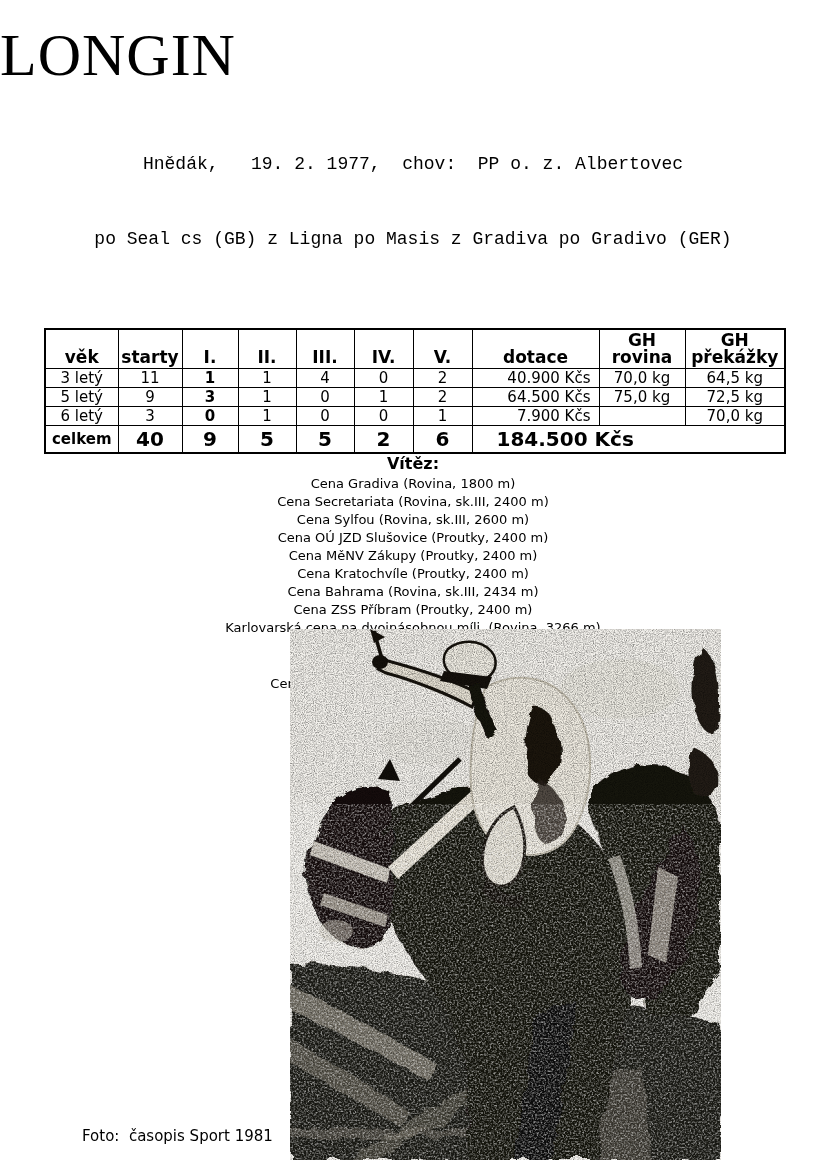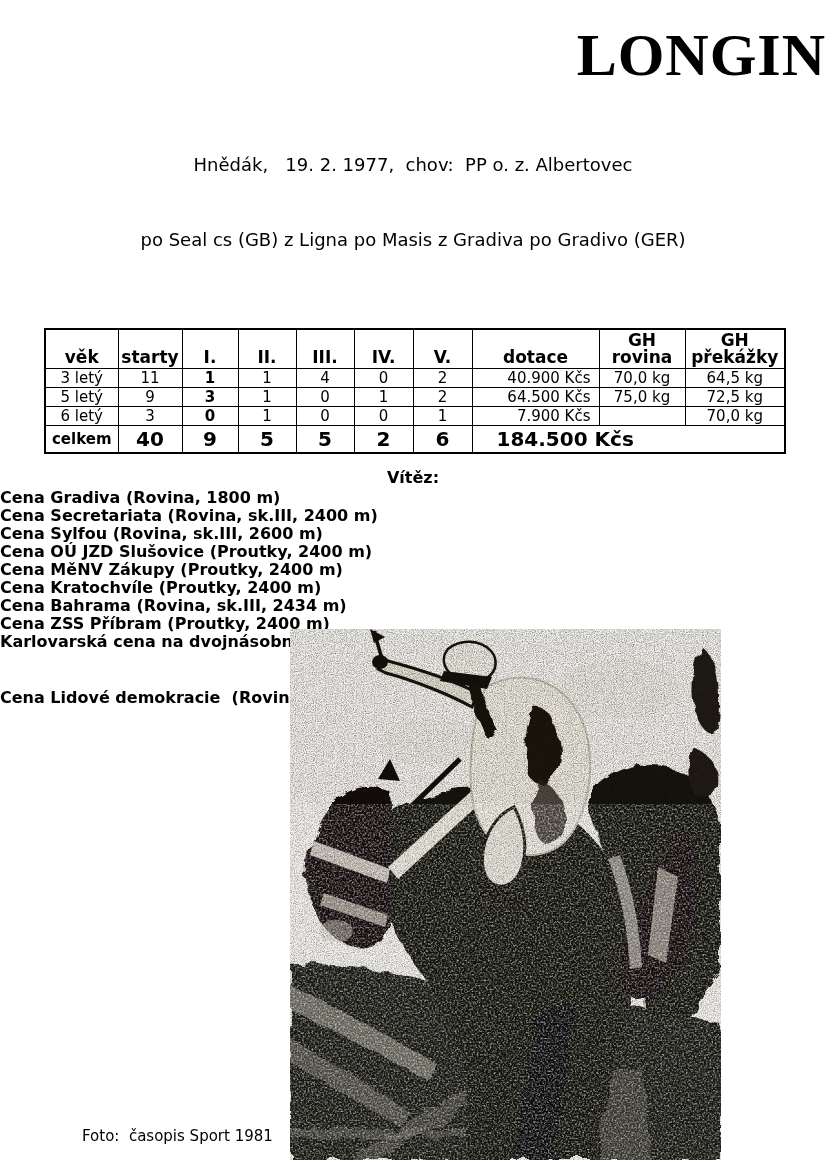--- a/index.html
+++ b/index.html
@@ -3,26 +3,27 @@
 <meta charset="utf-8">
 <style>
   html,body{margin:0;padding:0;}
   body{
     width:826px;height:1171px;background:#ffffff;color:#000;
     font-family:"DejaVu Sans",sans-serif;position:relative;overflow:hidden;
   }
   .doc{position:relative;width:826px;height:1171px;}
   .title{
     font-family:"Liberation Serif","DejaVu Serif",serif;
-    font-weight:bold;font-size:60px;line-height:62px;
-    text-align:right;margin:24px 0 0 0;letter-spacing:1px;
+    font-weight:normal;font-size:60px;line-height:62px;
+    text-align:left;margin:24px 0 0 0;letter-spacing:1px;
   }
   .subtitle{
     margin-top:16px;text-align:center;font-size:18px;line-height:25px;
     white-space:pre-wrap;
+    font-family:Liberation Mono, monospace;
   }
   table.stats{
     margin:26px 0 0 44px;width:740px;border-collapse:collapse;
     table-layout:fixed;border:2px solid #000;
   }
   table.stats th,table.stats td{border:1px solid #000;padding:0 2px;}
   table.stats th{
     font-weight:bold;font-size:17px;text-align:center;vertical-align:bottom;
     white-space:pre-line;height:36px;padding-bottom:2px;line-height:17px;
   }
@@ -33,25 +34,24 @@
   tr.data-row td:nth-child(3){font-weight:bold;}
   td.c-dotace{text-align:right !important;padding-right:8px !important;}
   tr.total-row td{
     font-weight:bold;font-size:20px;height:26px;line-height:26px;
     text-align:center;white-space:nowrap;
   }
   tr.total-row td.row-label{font-size:15px;}
   tr.total-row td.c-total-money{text-align:left;padding-left:24px;}
   .sec-head{
     text-align:center;font-weight:bold;font-size:16px;line-height:19px;
-    margin-top:14px;
   }
   .sec-head.second{margin-top:17px;}
   .race-line{
-    font-size:16px;line-height:18px;white-space:pre-wrap;font-weight:bold;
+    text-align:center;font-size:13px;line-height:18px;white-space:pre-wrap;
   }
   .race-list{margin-top:2px;}
   .photo-wrap{
     position:absolute;left:290px;top:605px;width:431px;height:531px;
     background:#f3f1ec;
   }
   .photo-wrap svg{display:block;width:431px;height:531px;}
   .caption{
     position:absolute;left:82px;top:1102px;font-size:15px;line-height:20px;
     white-space:pre-wrap;

